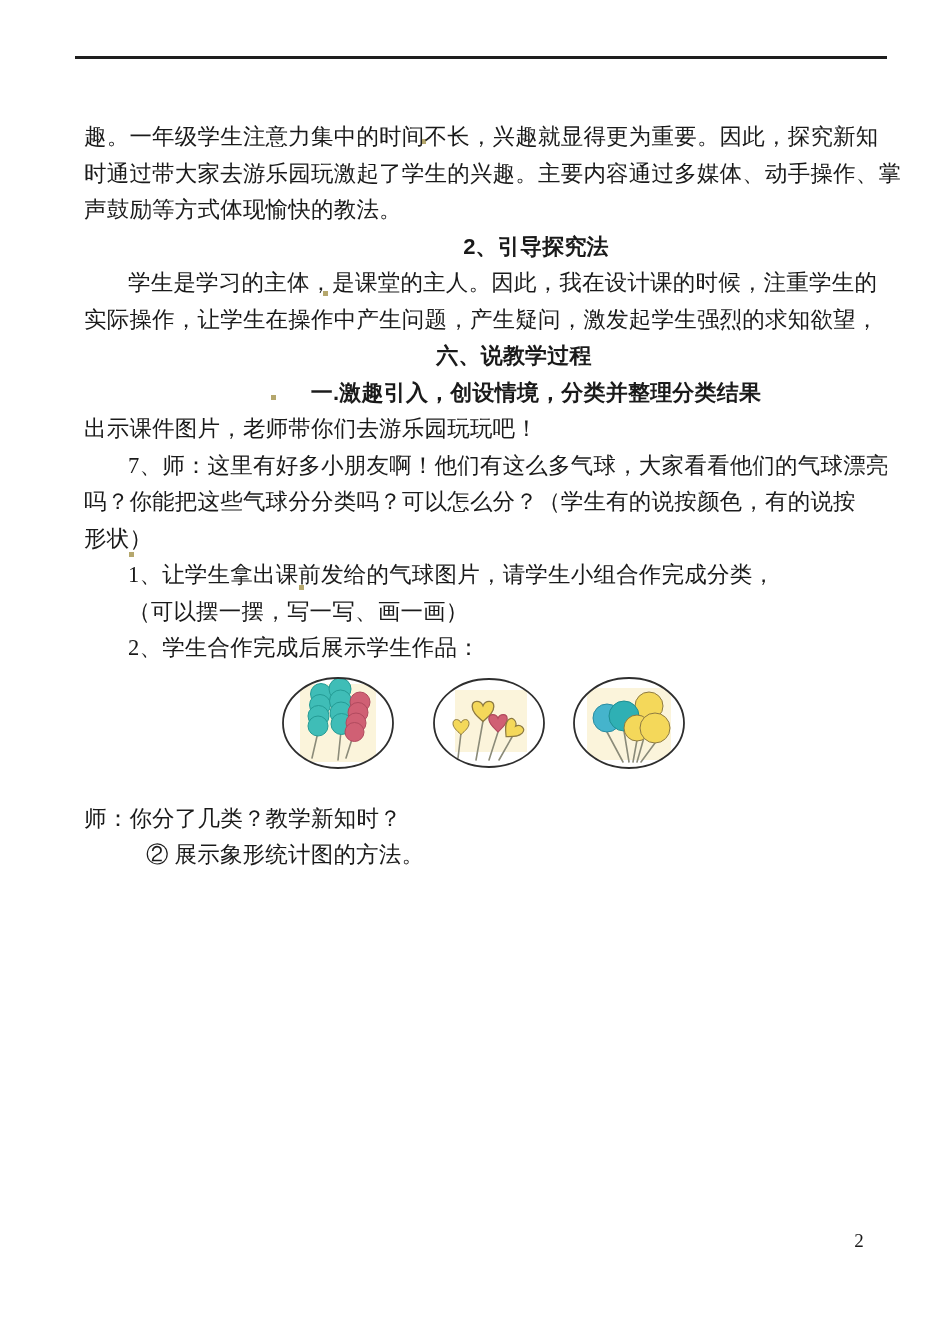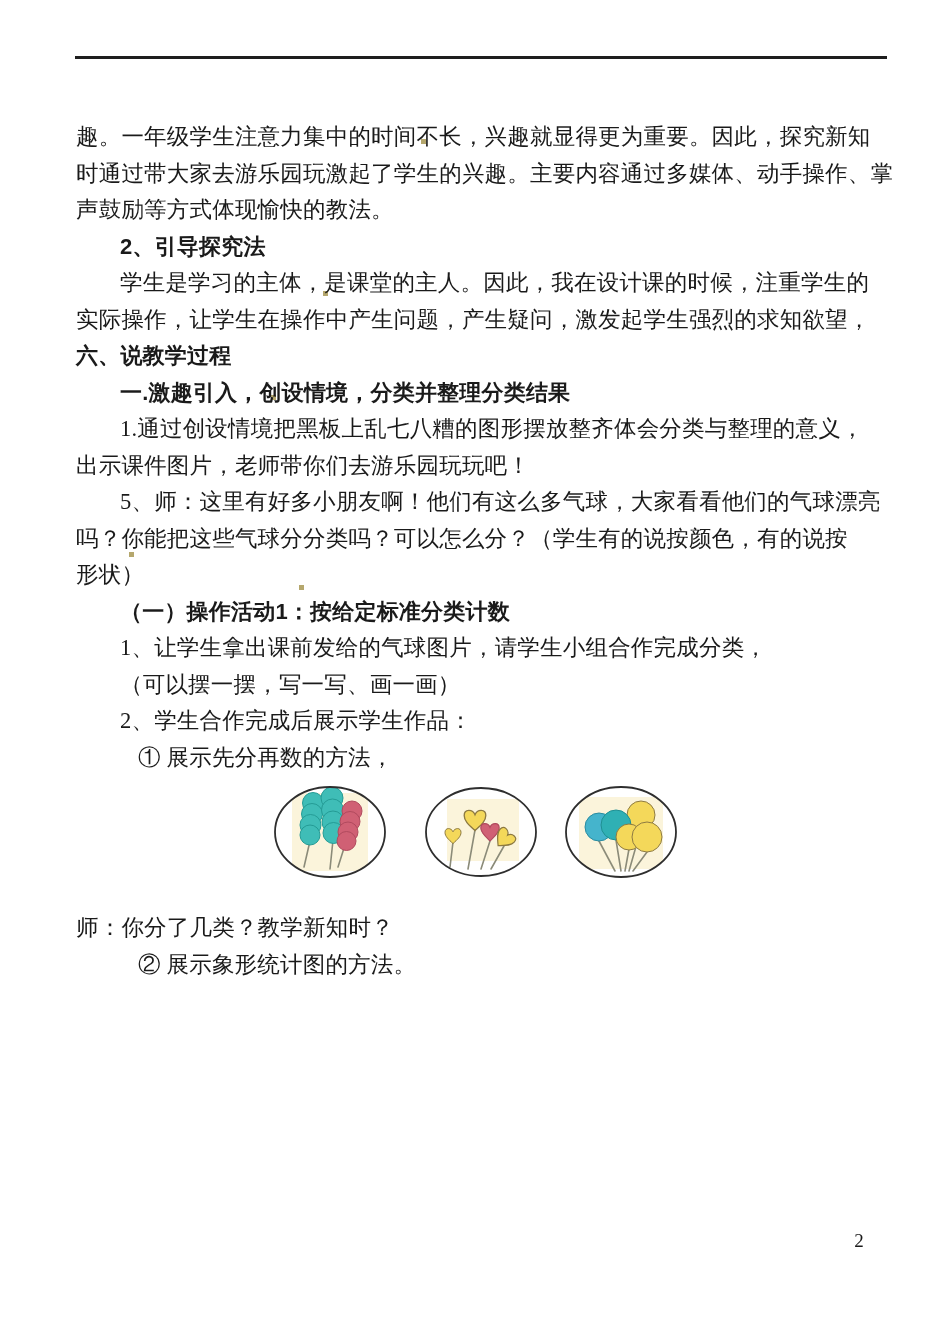--- a/index.html
+++ b/index.html
@@ -2,23 +2,23 @@
 <html style="--teal: #3fbdb7; --teal-stroke: #259b95; --teal-round-a: #45b4cc; --teal-round-b: #2fb0b4; --red: #d06074; --red-stroke: #b04a5e; --yellow: #f4d85a; --yellow-stroke: #8d7a42; --cream: #fbf4db; --speck: #b5a76d;"><head>
 <meta charset="utf-8">
 <style>
   html,body{margin:0;padding:0;background:#e8e8e8;}
   .page{
     position:relative;width:950px;height:1344px;background:#ffffff;
     font-family:"Liberation Serif","DejaVu Serif",serif;
     color:#1a1a1a;overflow:hidden;margin:0 auto;
   }
   .header-rule{position:absolute;left:75px;top:56px;width:812px;height:3px;background:#1e1e1e;}
-  .content{position:absolute;left:76px;top:119px;width:860px;}
+  .content{position:absolute;left:84px;top:119px;width:860px;}
   .line{font-size:22.5px;line-height:36.5px;height:36.5px;white-space:nowrap;letter-spacing:0.2px;}
-  .line.bold{font-family:"Liberation Sans","DejaVu Sans",sans-serif;font-weight:700;font-size:22px;}
+  .line.bold{font-family:"Liberation Sans","DejaVu Sans",sans-serif;font-weight:700;font-size:22px;text-align:center;}
   .line.ind1{padding-left:44px;}
   .line.ind2{padding-left:62px;}
   .balloon-row{display:flex;align-items:flex-start;margin:9px 0 29px 196px;height:96px;}
   .balloon-row svg{display:block;}
   .gap1{margin-right:35px;}
   .gap2{margin-right:24px;}
   .speck{position:absolute;width:5px;height:5px;background:var(--speck,#b5a76d);}
   .page-number{position:absolute;left:846px;top:1230px;width:26px;text-align:center;font-size:19px;}
   .oval-stroke{fill:none;stroke:#2e2e2e;stroke-width:1.8;}
   .cream{fill:var(--cream,#fbf4db);}
@@ -48,30 +48,27 @@
 
     <div id="lines-upper">
         <div class="line">趣。一年级学生注意力集中的时间不长，兴趣就显得更为重要。因此，探究新知</div>
         <div class="line">时通过带大家去游乐园玩激起了学生的兴趣。主要内容通过多媒体、动手操作、掌</div>
         <div class="line">声鼓励等方式体现愉快的教法。</div>
         <div class="line bold ind1">2、引导探究法</div>
         <div class="line ind1">学生是学习的主体，是课堂的主人。因此，我在设计课的时候，注重学生的</div>
         <div class="line">实际操作，让学生在操作中产生问题，产生疑问，激发起学生强烈的求知欲望，</div>
         <div class="line bold">六、说教学过程</div>
         <div class="line bold ind1">一.激趣引入，创设情境，分类并整理分类结果</div>
-        <div class="line ind1">1.通过创设情境把黑板上乱七八糟的图形摆放整齐体会分类与整理的意义，</div>
         <div class="line">出示课件图片，老师带你们去游乐园玩玩吧！</div>
-        <div class="line ind1">5、师：这里有好多小朋友啊！他们有这么多气球，大家看看他们的气球漂亮</div>
+        <div class="line ind1">7、师：这里有好多小朋友啊！他们有这么多气球，大家看看他们的气球漂亮</div>
         <div class="line">吗？你能把这些气球分分类吗？可以怎么分？（学生有的说按颜色，有的说按</div>
         <div class="line">形状）</div>
-        <div class="line bold ind1">（一）操作活动1：按给定标准分类计数</div>
         <div class="line ind1">1、让学生拿出课前发给的气球图片，请学生小组合作完成分类，</div>
         <div class="line ind1">（可以摆一摆，写一写、画一画）</div>
         <div class="line ind1">2、学生合作完成后展示学生作品：</div>
-        <div class="line ind2">① 展示先分再数的方法，</div>
       </div>
 
     <div class="balloon-row">
 
       <svg class="gap1" width="116" height="96" viewBox="0 0 116 96">
         <defs>
             <clipPath id="clipA">
               <ellipse cx="58" cy="47" rx="55" ry="45"></ellipse>
             </clipPath>
           </defs>

